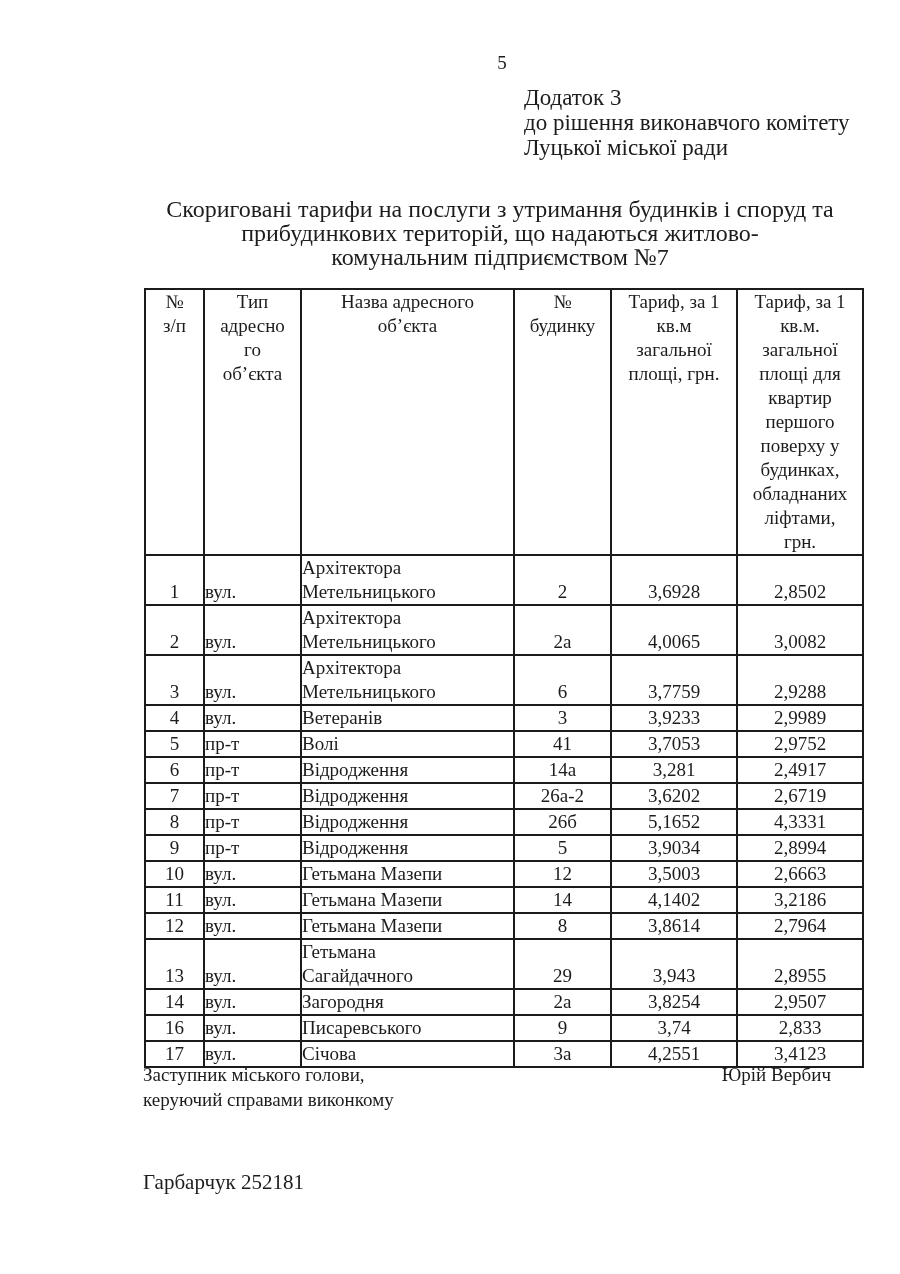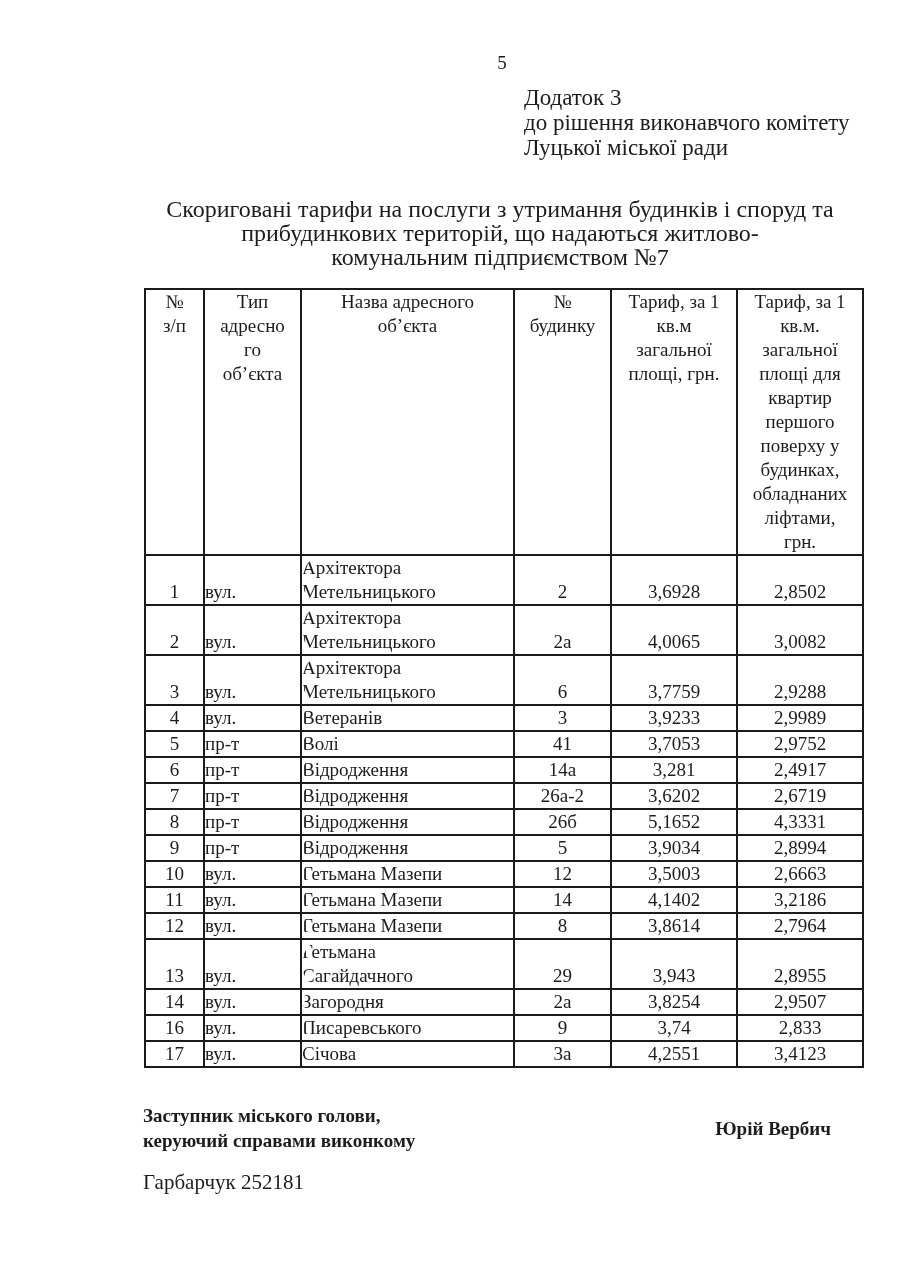--- a/index.html
+++ b/index.html
@@ -31,25 +31,25 @@
   }
   thead tr{height:265px;}
   thead th{vertical-align:top; text-align:center; white-space:pre-line;}
   th.h-pad-a{padding-top:26px;}
   th.h-pad-b{padding-top:56px;}
   th.h-pad-c{padding-top:3px;}
   tbody tr{height:25px;}
   tbody td{vertical-align:bottom; padding-bottom:1px;}
   td.c-center{text-align:center;}
   td.c-left{text-align:left; padding-left:8px;}
-  td.c-pre{white-space:pre-line;border-radius:21px;}
+  td.c-pre{white-space:pre-line;}
   .signoff{
-    position:absolute; top:1103px; left:143px; width:718px;
-    display:flex; justify-content:space-between; align-items:center;
-    font-size:19px; line-height:25px;font-weight:bold;
+    position:absolute; top:1062px; left:143px; width:718px;
+    display:flex; justify-content:space-between; align-items:flex-start;
+    font-size:19px; line-height:25px;
   }
   .signoff .position{white-space:pre-line;}
   .signoff .signatory{margin-right:30px; white-space:nowrap;}
   .contact{
     position:absolute; top:1170px; left:143px; font-size:21px;
   }
 </style>
 </head>
 <body>
 

